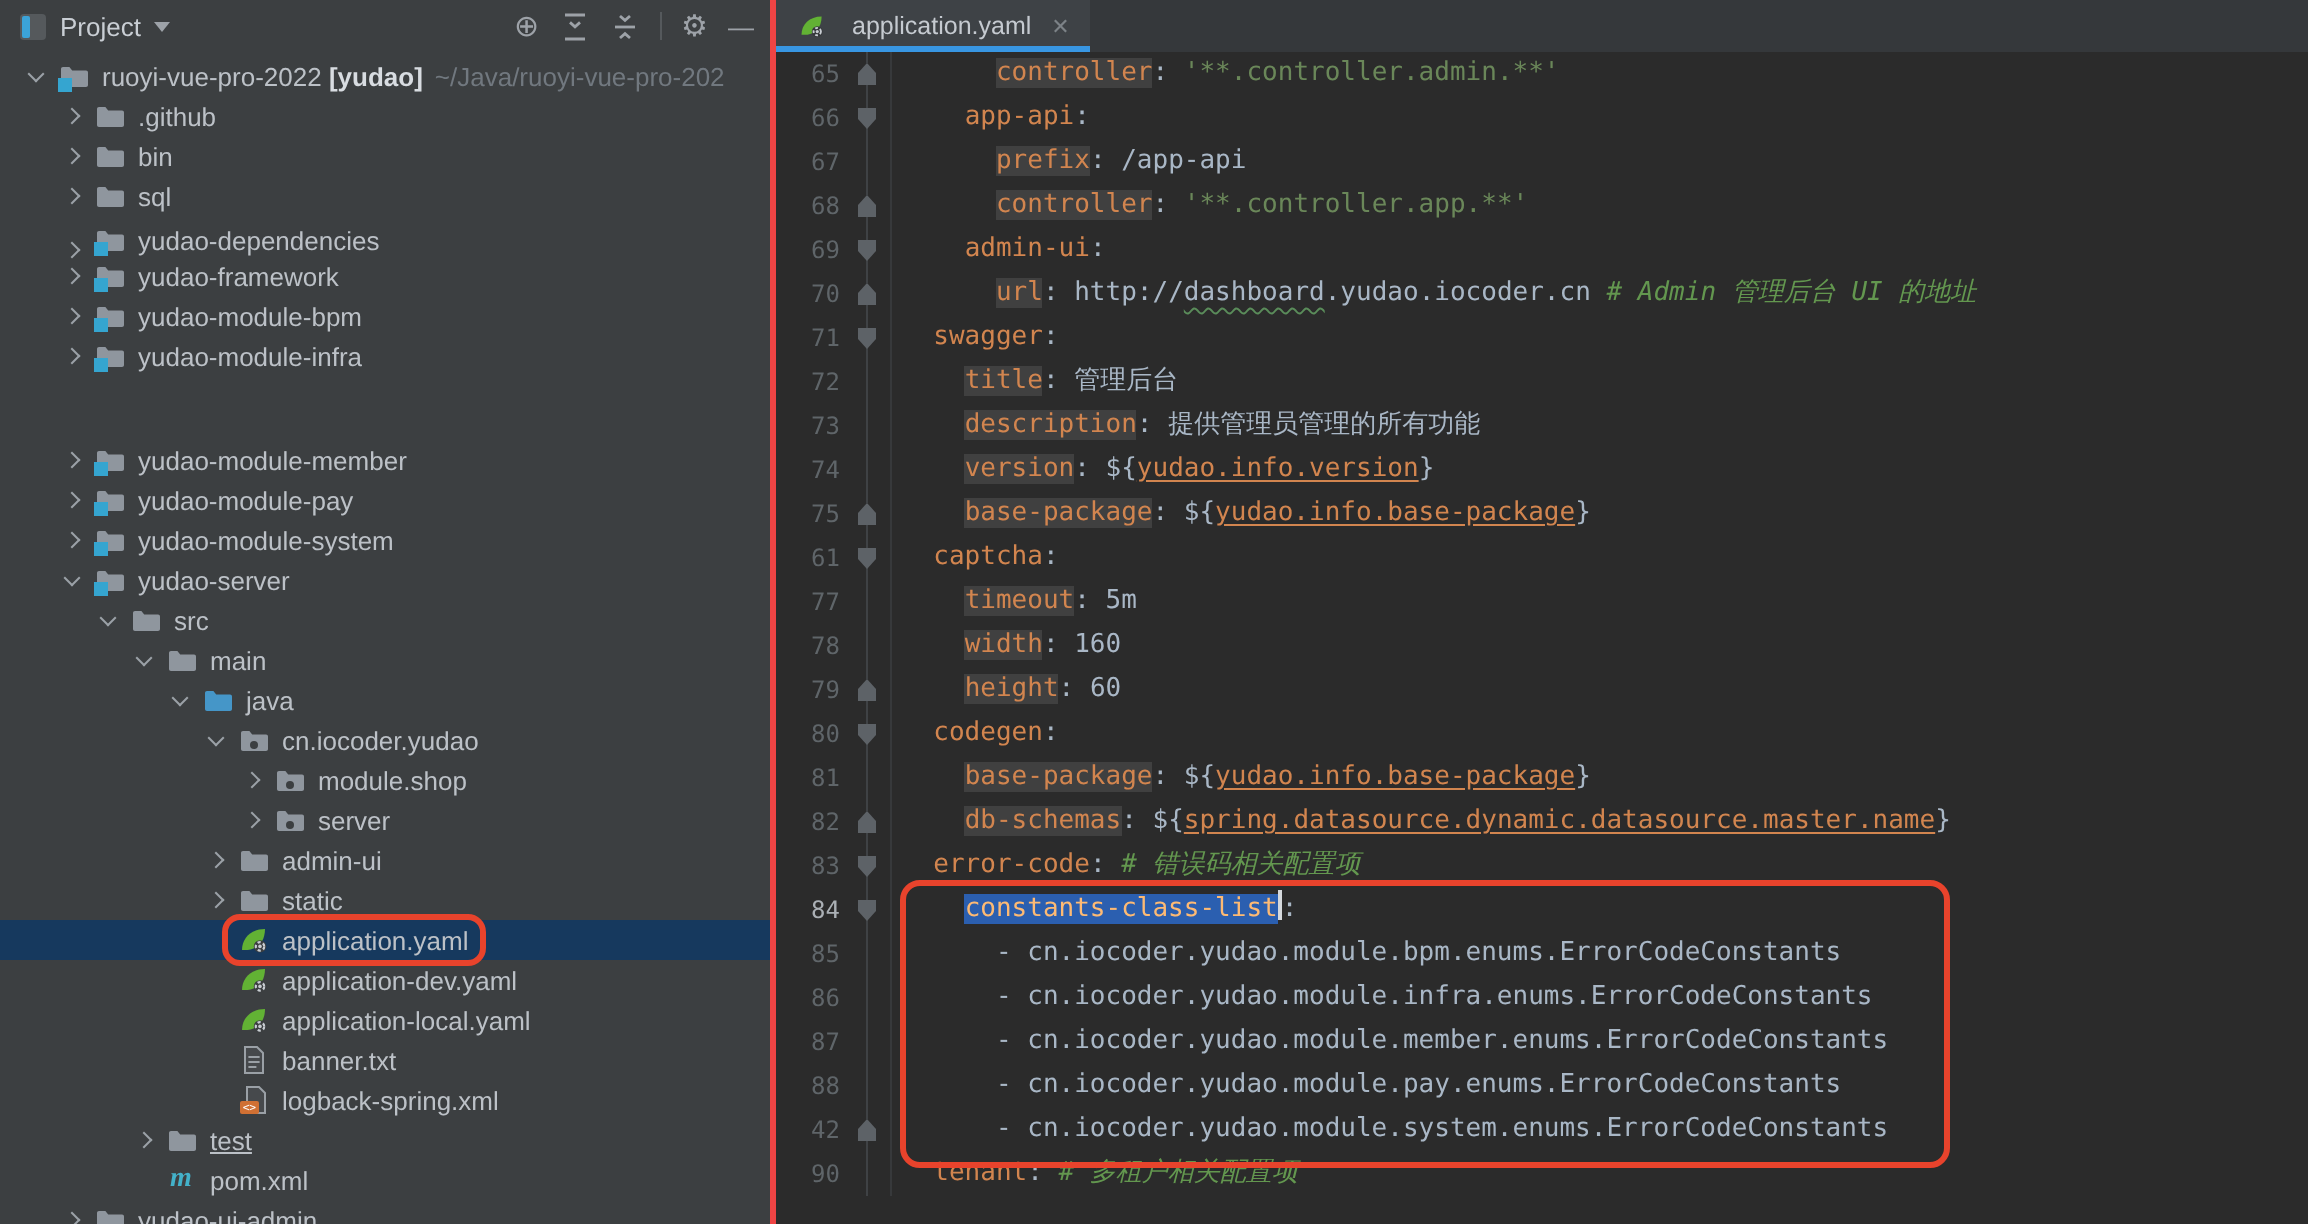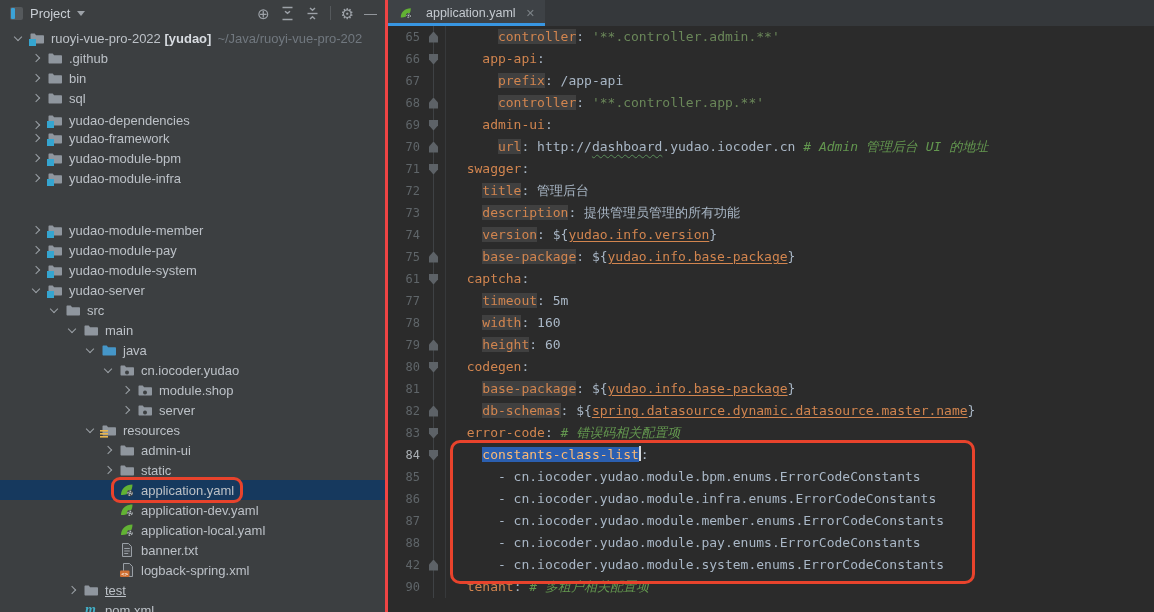--- a/index.html
+++ b/index.html
@@ -369,40 +369,20 @@
           <span class="row-core">
             <span class="t-icon" style="position: relative;">
               <svg width="16" height="16" viewBox="0 0 16 16">
                 <path d="M1.5 3.5h4.2l1.4 1.8h6.9c.6 0 1 .4 1 1v6.2c0 .6-.4 1-1 1H2.5c-.6 0-1-.4-1-1V4.5c0-.6.4-1 1-1z" fill="#8f969e"></path>
                 <circle cx="8" cy="10.5" r="2" fill="#3c3f41"></circle>
               </svg>
             </span>
             <span class="t-label">server</span>
           </span>
         </div>
-        <div class="tree-row" style="padding-left: 84px;">
-          <span class="chev-box">
-            <span class="chev down"></span>
-          </span>
-          <span class="row-core">
-            <span class="t-icon" style="position: relative;">
-              <svg width="16" height="16" viewBox="0 0 16 16">
-                <path d="M1.5 3.5h4.2l1.4 1.8h6.9c.6 0 1 .4 1 1v6.2c0 .6-.4 1-1 1H2.5c-.6 0-1-.4-1-1V4.5c0-.6.4-1 1-1z" fill="#8f969e"></path>
-              </svg>
-              <svg width="8" height="8" viewBox="0 0 8 8" style="position:absolute;margin:8px 0 0 -10px">
-                <g fill="#e9b64d">
-                  <rect y="0" width="8" height="1.6"></rect>
-                  <rect y="3" width="8" height="1.6"></rect>
-                  <rect y="6" width="8" height="1.6"></rect>
-                </g>
-              </svg>
-            </span>
-            <span class="t-label">resources</span>
-          </span>
-        </div>
         <div class="tree-row" style="padding-left: 102px;">
           <span class="chev-box">
             <span class="chev right"></span>
           </span>
           <span class="row-core">
             <span class="t-icon" style="position: relative;">
               <svg width="16" height="16" viewBox="0 0 16 16">
                 <path d="M1.5 3.5h4.2l1.4 1.8h6.9c.6 0 1 .4 1 1v6.2c0 .6-.4 1-1 1H2.5c-.6 0-1-.4-1-1V4.5c0-.6.4-1 1-1z" fill="#8f969e"></path>
               </svg>
             </span>

